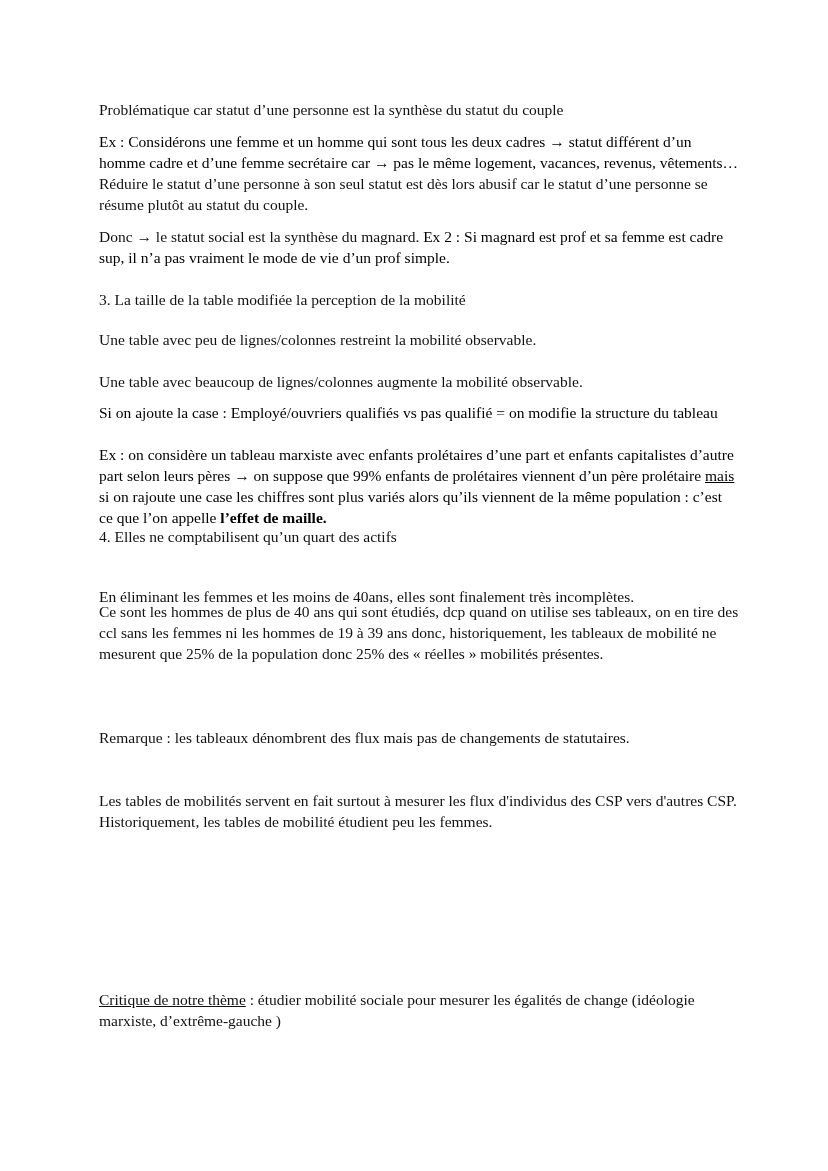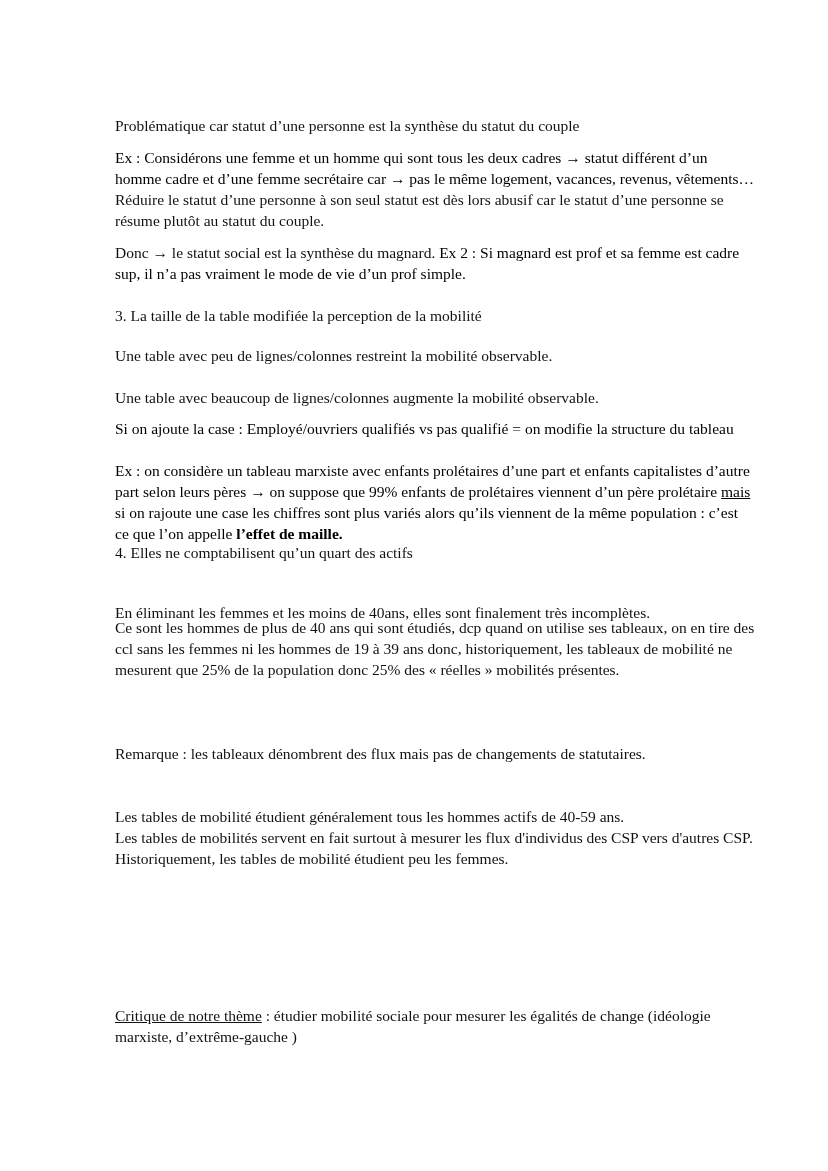--- a/index.html
+++ b/index.html
@@ -1,19 +1,19 @@
 <!DOCTYPE html>
 <html><head>
   <meta charset="utf-8">
   <style>
     html, body { margin: 0; padding: 0; background: #ffffff; }
     body { width: 828px; height: 1171px; position: relative; overflow: hidden;
       font-family: "Liberation Serif", serif; color: #111111; font-size: 15.5px; line-height: 21px; }
     .page { position: absolute; left: 99px; top: 0; width: 640px; }
-    .blk { position: absolute; left: 0; width: 640px; margin: 16px; }
+    .blk { position: absolute; left: 0; width: 640px; margin: 0; }
     .green { color: #000000; font-family: Liberation Serif, serif; }
     .bold { font-weight: bold; }
     .u { text-decoration: underline; text-align: center; }
     h2 { font-size: 15.5px; font-weight: normal; margin: 0; line-height: 21px; }
   </style>
 </head>
 <body>
 
 <div class="page">
   <p class="blk" style="top:99px">Problématique car statut d’une personne est la synthèse du statut du couple</p>
@@ -32,19 +32,18 @@
   <p class="blk green" style="top:444px"><span>Ex : on considère un tableau marxiste avec enfants prolétaires d’une part et enfants capitalistes d’autre part selon leurs pères → on suppose que 99% enfants de prolétaires viennent d’un père prolétaire </span><span class="u">mais</span><span> si on rajoute une case les chiffres sont plus variés alors qu’ils viennent de la même population : c’est ce que l’on appelle </span><span class="bold">l’effet de maille.</span></p>
 
   <h2 class="blk" style="top:526px">4. Elles ne comptabilisent qu’un quart des actifs</h2>
 
   <p class="blk" style="top:586px">En éliminant les femmes et les moins de 40ans, elles sont finalement très incomplètes.</p>
   <p class="blk" style="top:601px">Ce sont les hommes de plus de 40 ans qui sont étudiés, dcp quand on utilise ses tableaux, on en tire des ccl sans les femmes ni les hommes de 19 à 39 ans donc, historiquement, les tableaux de mobilité ne mesurent que 25% de la population donc 25% des « réelles » mobilités présentes.</p>
 
   <p class="blk" style="top:727px">Remarque : les tableaux dénombrent des flux mais pas de changements de statutaires.</p>
 
   <div class="blk" style="top:790px">
-    <div>Les tables de mobilité étudient généralement tous les hommes actifs de 40-59 ans.</div>
     <div>Les tables de mobilités servent en fait surtout à mesurer les flux d'individus des CSP vers d'autres CSP.</div>
     <div>Historiquement, les tables de mobilité étudient peu les femmes.</div>
   </div>
 
   <p class="blk" style="top:989px"><span class="u">Critique de notre thème</span><span> : étudier mobilité sociale pour mesurer les égalités de change (idéologie marxiste, d’extrême-gauche )</span></p>
 </div>
 
 </body></html>

